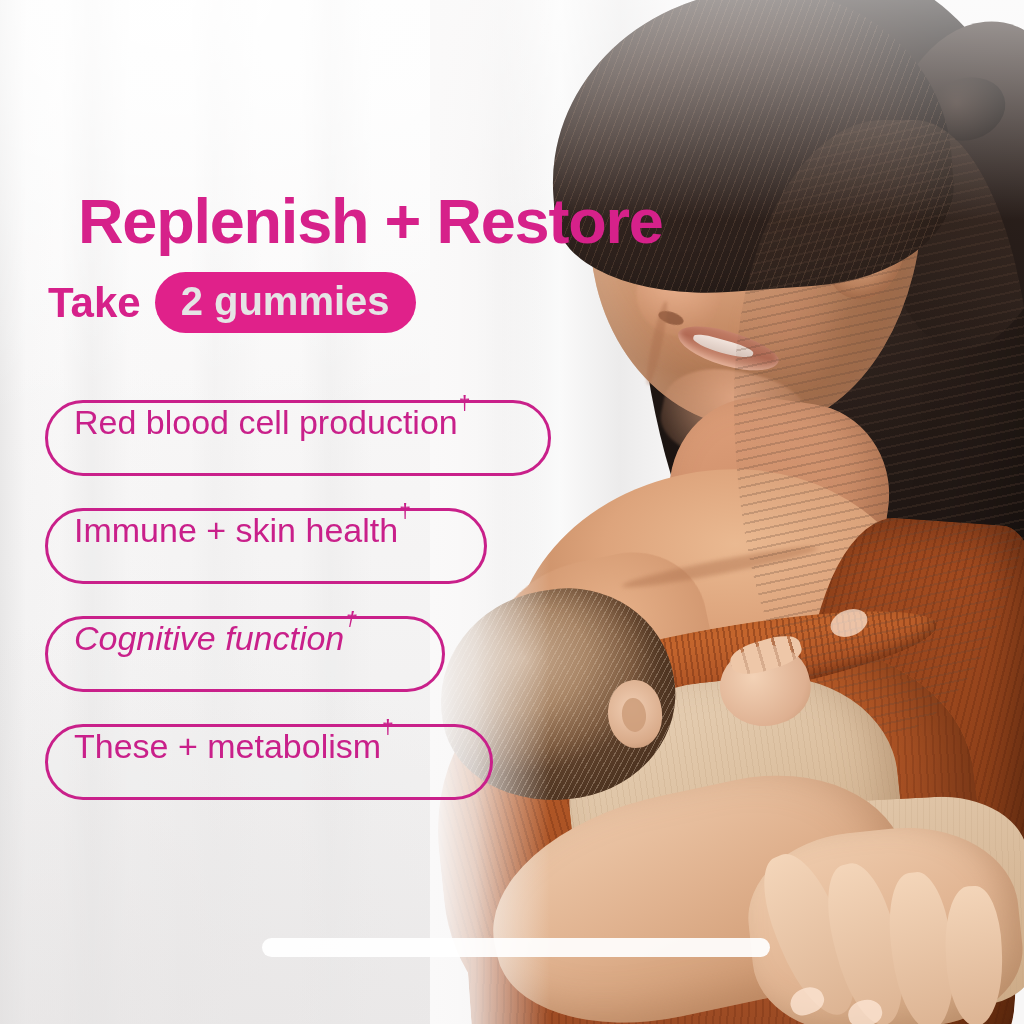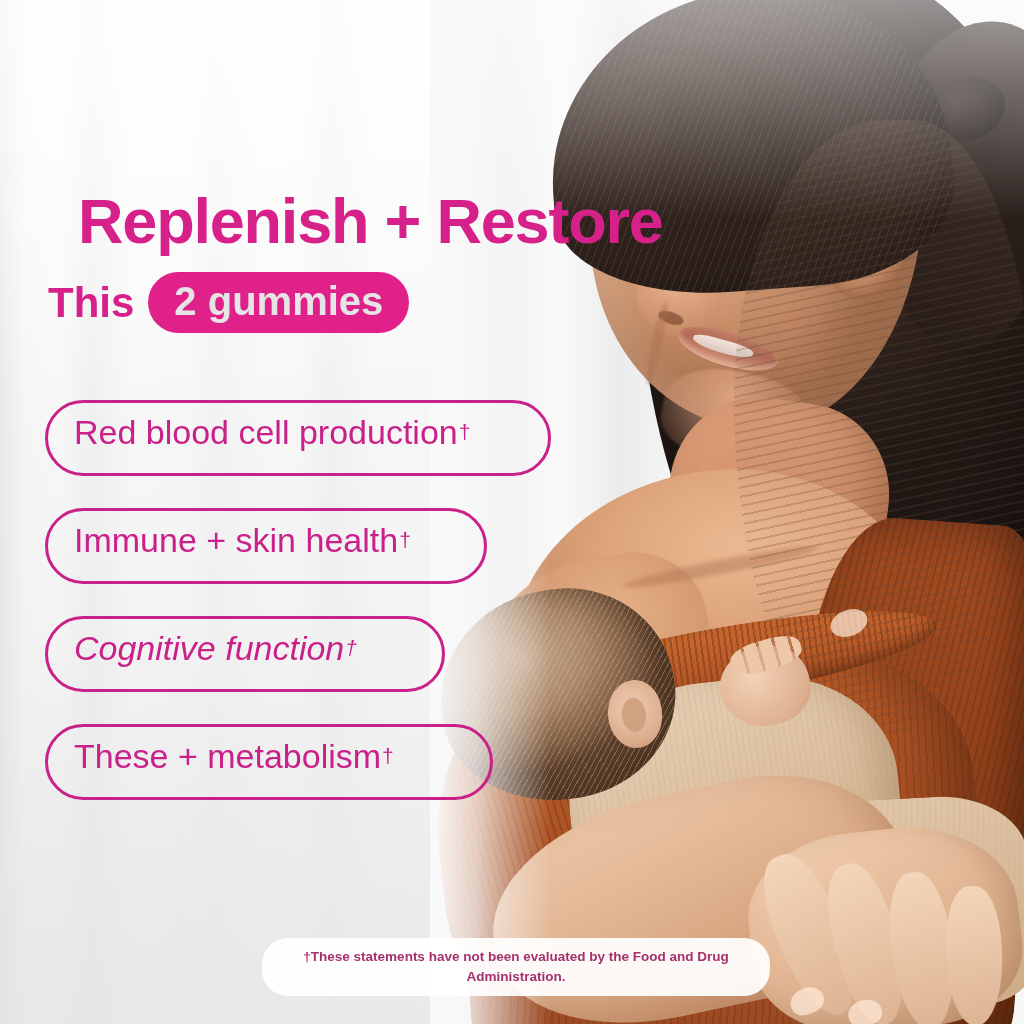--- a/index.html
+++ b/index.html
@@ -238,21 +238,21 @@
   .gummies-pill{
     display:inline-flex;align-items:center;justify-content:center;
     background:#E0218A;color:#e5e5e5;border-radius:40px;
     padding:9px 26px 12px 26px;font-size:40px;font-weight:700;line-height:1;}
 
   .benefits{position:absolute;left:45px;top:400px;
     display:flex;flex-direction:column;gap:32px;}
   .benefit{
     box-sizing:border-box;height:76px;
     border:3px solid #C9208A;border-radius:40px;
-    display:flex;align-items:center;
+    display:flex;align-items:flex-start;
     padding:0 30px 12px 26px;
     color:#C9208A;font-size:34px;font-weight:500;
     white-space:nowrap;background:rgba(255,255,255,.06);}
   .benefit .sup{font-size:.62em;vertical-align:super;line-height:0;margin-left:1px;}
   .b0{width:506px;} .b1{width:442px;} .b2{width:400px;font-style:italic;} .b3{width:448px;}
 
   .disclaimer{position:absolute;left:262px;top:938px;width:508px;
     background:rgba(255,255,255,.92);border-radius:26px;
     padding:9px 16px 10px 16px;box-sizing:border-box;
     text-align:center;color:#A4306E;
@@ -321,21 +321,21 @@
     <div class="ph nail n1"></div>
     <div class="ph nail n2"></div>
 
     <div class="ph photo-top-light"></div>
     <div class="ph photo-blend"></div>
   </div>
 
   <div class="headline">Replenish + Restore</div>
 
   <div class="subline">
-    <span>This</span>
+    <span>Take</span>
     <span class="gummies-pill">2 gummies</span>
   </div>
 
   <div class="benefits">
     <div class="benefit b0">
       <span>Red blood cell production</span>
         <span class="sup">†</span>
     </div>
     <div class="benefit b1">
       <span>Immune + skin health</span>
@@ -345,16 +345,15 @@
       <span>Cognitive function</span>
         <span class="sup">†</span>
     </div>
     <div class="benefit b3">
       <span>These + metabolism</span>
         <span class="sup">†</span>
     </div>
   </div>
 
   <div class="disclaimer">
-    <span class="ln">†These statements have not been evaluated by the Food and Drug Administration.</span>
   </div>
 
 </div>
 
 </body></html>

